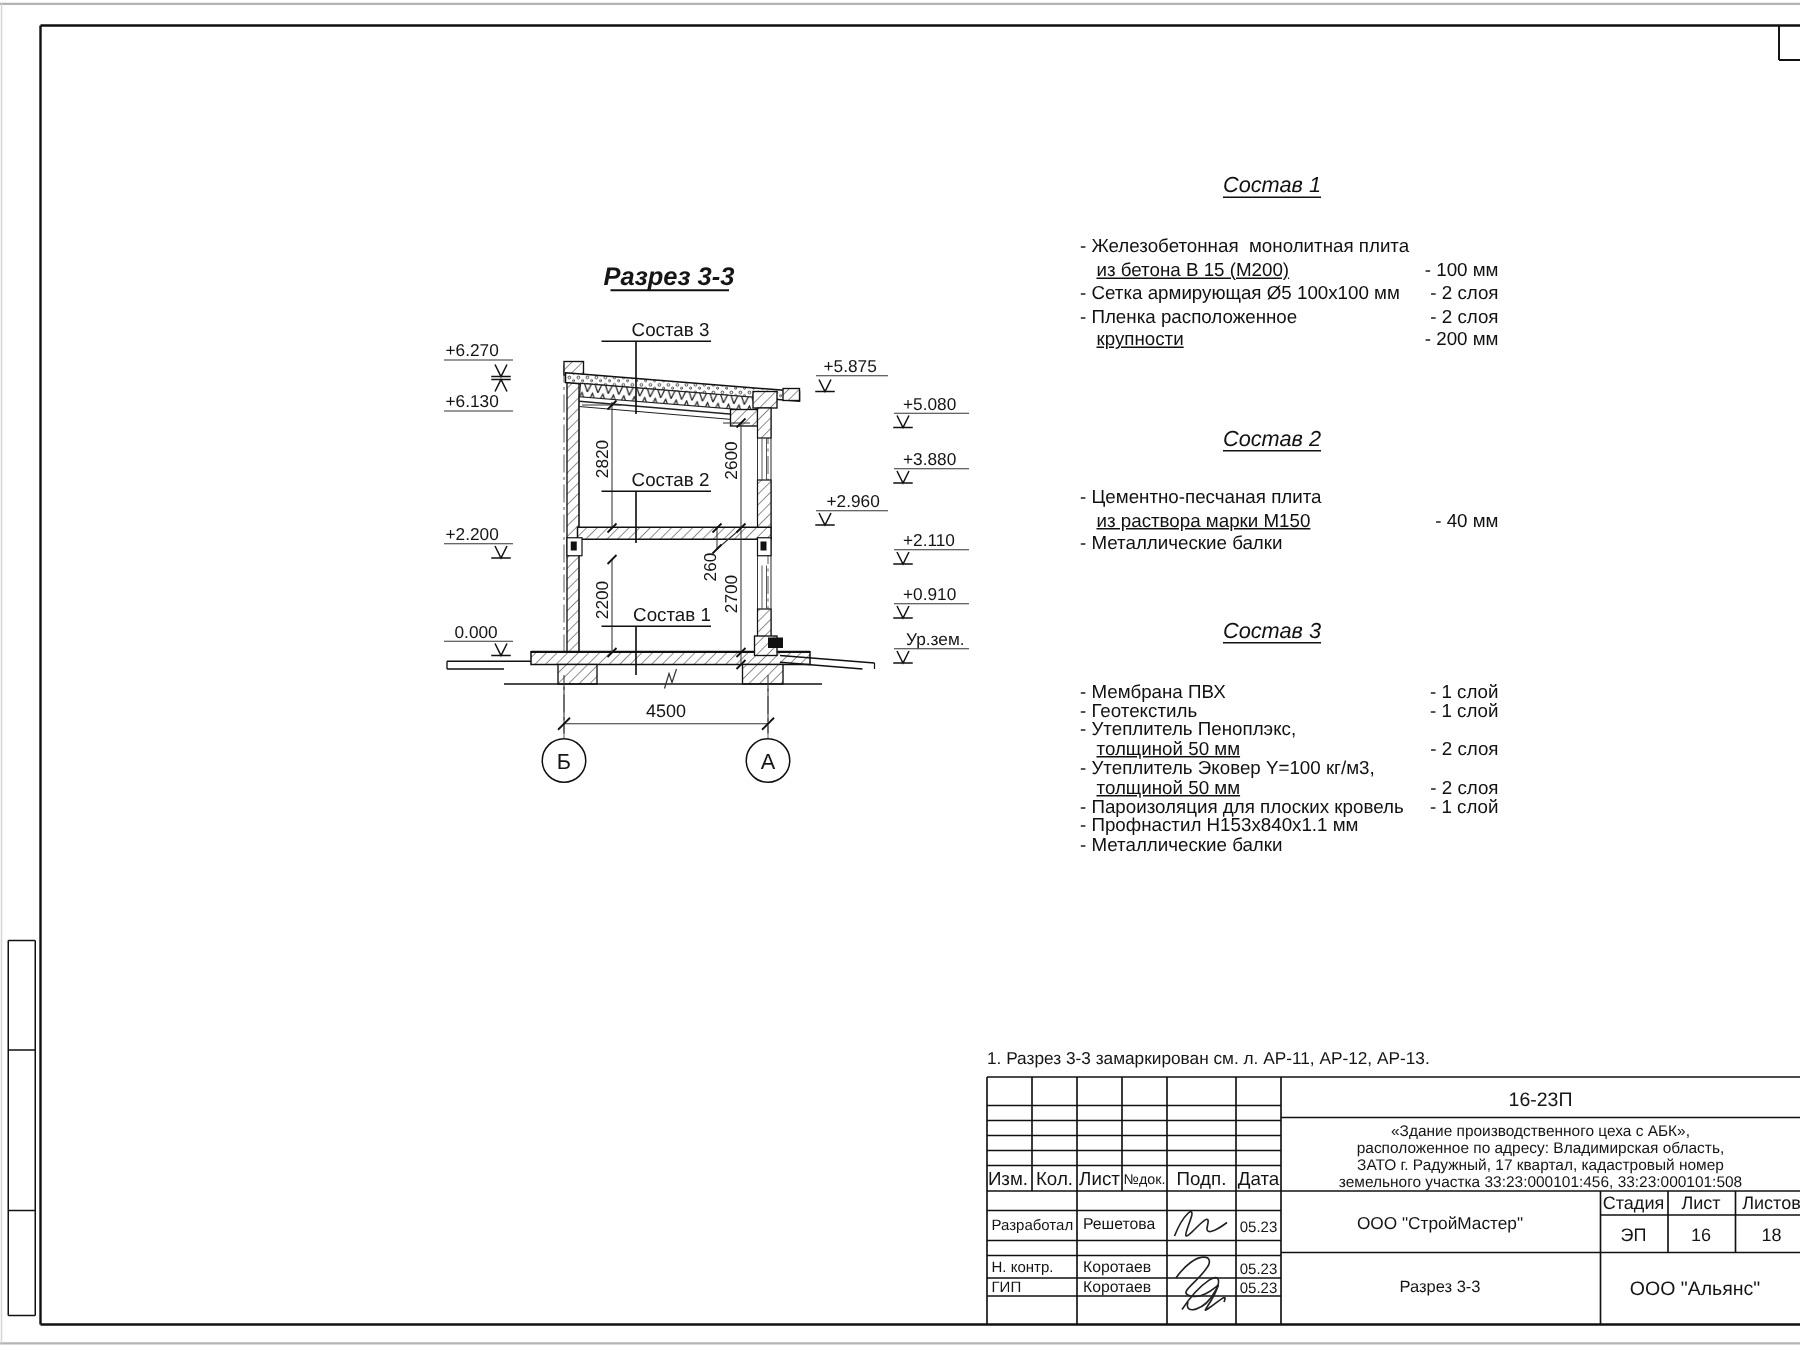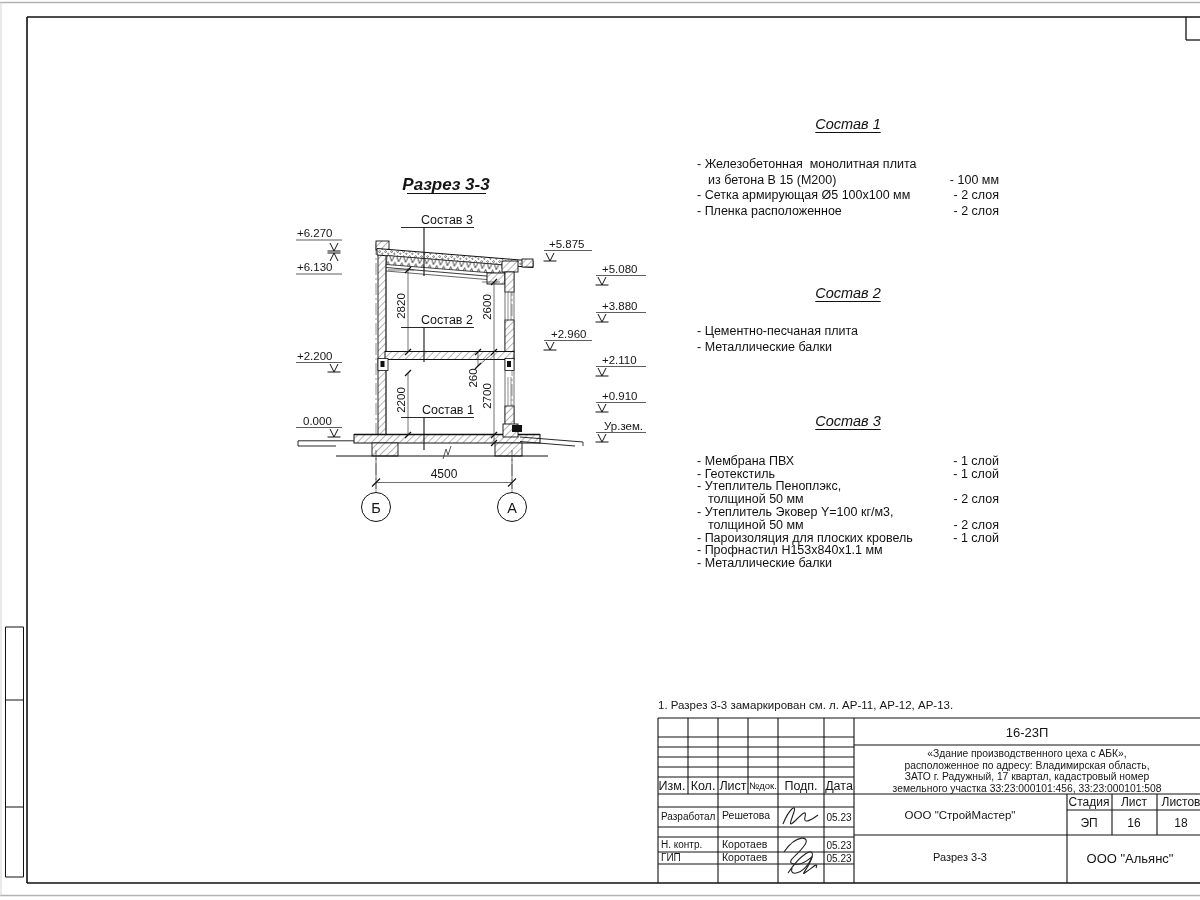--- a/index.html
+++ b/index.html
@@ -3,23 +3,23 @@
 <meta charset="utf-8">
 <style>
   html,body{margin:0;padding:0;background:#fff;}
   #canvas{position:relative;width:1200px;height:900px;background:#ffffff;overflow:hidden;
           font-family:"Liberation Sans",sans-serif;color:#151515;}
   #linework{position:absolute;left:0;top:0;}
   svg text{font-family:"Liberation Sans",sans-serif;fill:#151515;}
   .comp{position:absolute;width:302px;font-size:12.5px;color:#111;}
   .comp .ct{text-align:center;font-style:italic;font-size:14.5px;text-decoration:underline;
             text-underline-offset:3px;}
-  .comp .row{display:flex;justify-content:space-between;}
+  .comp .row{display:flex;justify-content:space-between;margin-left:23px;}
   .comp .t{white-space:pre;}
-  .comp .t.ind{padding-left:11px;}
+  .comp .t.ind{padding-left:11px;text-decoration:underline;}
   .comp .v{white-space:nowrap;}
   #comp1{left:697px;top:117px;line-height:15.4px;}
   #comp1 .ct{margin-bottom:25px;}
   #comp2{left:697px;top:286px;line-height:15.4px;}
   #comp2 .ct{margin-bottom:23px;}
   #comp3{left:697px;top:415px;line-height:12.8px;}
   #comp3 .ct{margin-bottom:27px;}
 </style>
 </head>
 <body>
@@ -298,29 +298,37 @@
         <span class="v">- 100 мм</span>
       </div>
   <div class="row">
         <span class="t">- Сетка армирующая Ø5 100x100 мм</span>
         <span class="v">- 2 слоя</span>
       </div>
   <div class="row">
         <span class="t">- Пленка расположенное</span>
         <span class="v">- 2 слоя</span>
       </div>
+  <div class="row">
+        <span class="t ind">крупности</span>
+        <span class="v">- 200 мм</span>
+      </div>
 </div>
 
 <div class="comp" id="comp2">
   <div class="ct">Состав 2</div>
   <div class="row">
         <span class="t">- Цементно-песчаная плита</span>
         <span class="v"></span>
       </div>
   <div class="row">
+        <span class="t ind">из раствора марки М150</span>
+        <span class="v">- 40 мм</span>
+      </div>
+  <div class="row">
         <span class="t">- Металлические балки</span>
         <span class="v"></span>
       </div>
 </div>
 
 <div class="comp" id="comp3">
   <div class="ct">Состав 3</div>
   <div class="row">
         <span class="t">- Мембрана ПВХ</span>
         <span class="v">- 1 слой</span>

